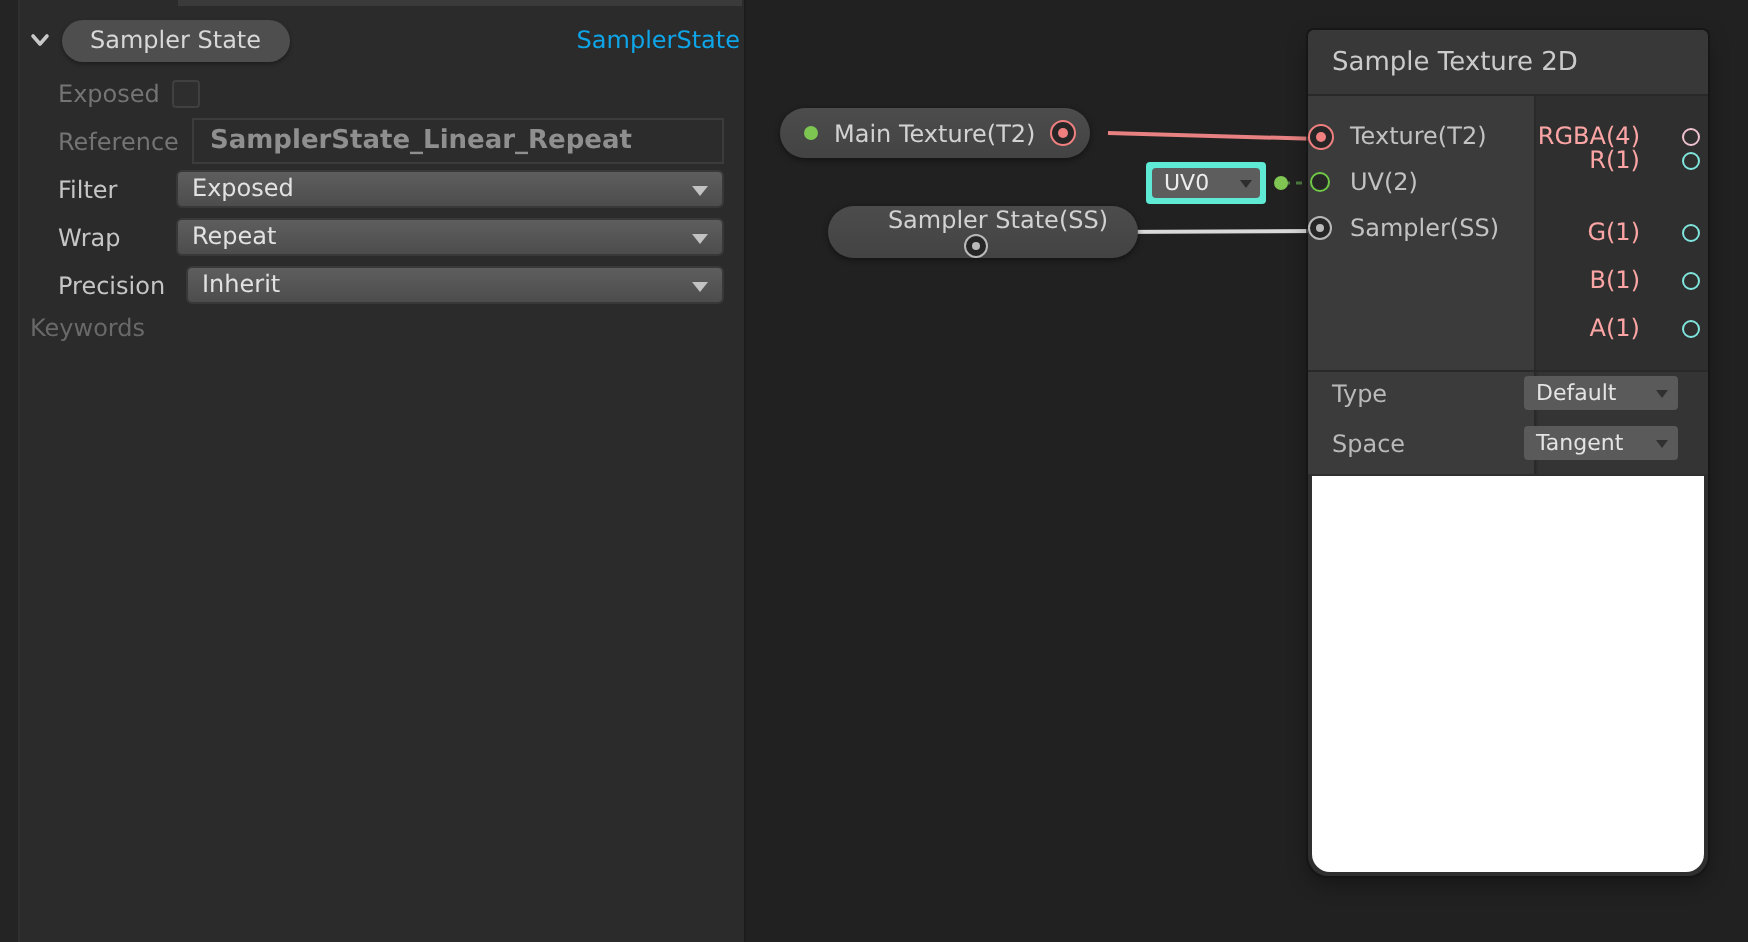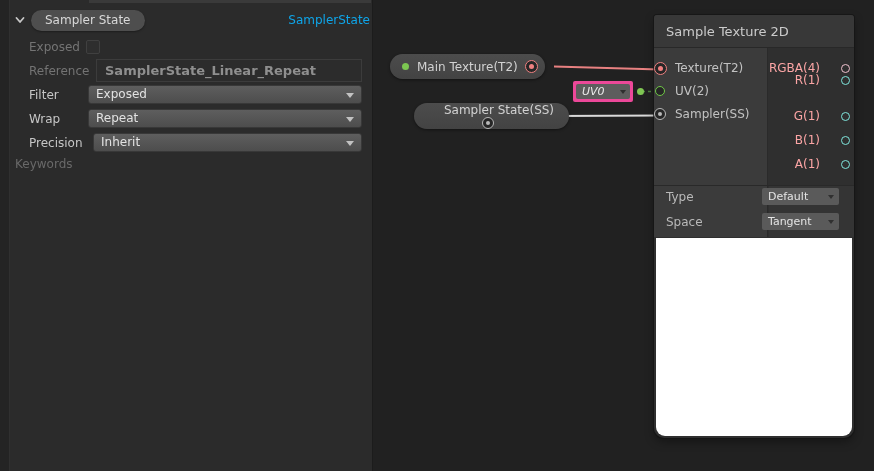--- a/index.html
+++ b/index.html
@@ -69,21 +69,21 @@
   .port-ring-red::after { content:""; position:absolute; left:50%; top:50%; width:5px; height:5px; margin:-2.5px; border-radius:50%; background:#f08080; }
   .port-ring-gray { width:12px; height:12px; border:1px solid #b9b9b9; background:#262626; }
   .port-ring-gray::after { content:""; position:absolute; left:50%; top:50%; width:4px; height:4px; margin:-2px; border-radius:50%; background:#b9b9b9; }
   .port-open-green { width:10px; height:10px; border:1.5px solid #6fc846; background:#262626; }
   .port-open-pink { width:9px; height:9px; border:1.5px solid #eec1ce; background:transparent; }
   .port-open-cyan { width:9px; height:9px; border:1.5px solid #7fe5dc; background:transparent; }
 
   
   #uv-selector {
     position:absolute; left:573px; top:81px; width:60px; height:21px;
-    background:#ec4899; border-radius:2px; padding:3px; z-index:2;font-style:italic;
+    background:#5eead4; border-radius:2px; padding:3px; z-index:2;
   }
   #uv-selector .inner {
     position:relative; width:100%; height:15px; line-height:15px; background:#5d5d5d; border-radius:2px;
     color:#ececec; font-size:11px; padding:0 16px 0 6px;
   }
   #uv-selector .inner .mini-caret {
     position:absolute; right:4px; top:6px; width:0; height:0;
     border-left:3.5px solid transparent; border-right:3.5px solid transparent;
     border-top:4px solid #2e2e2e;
   }

